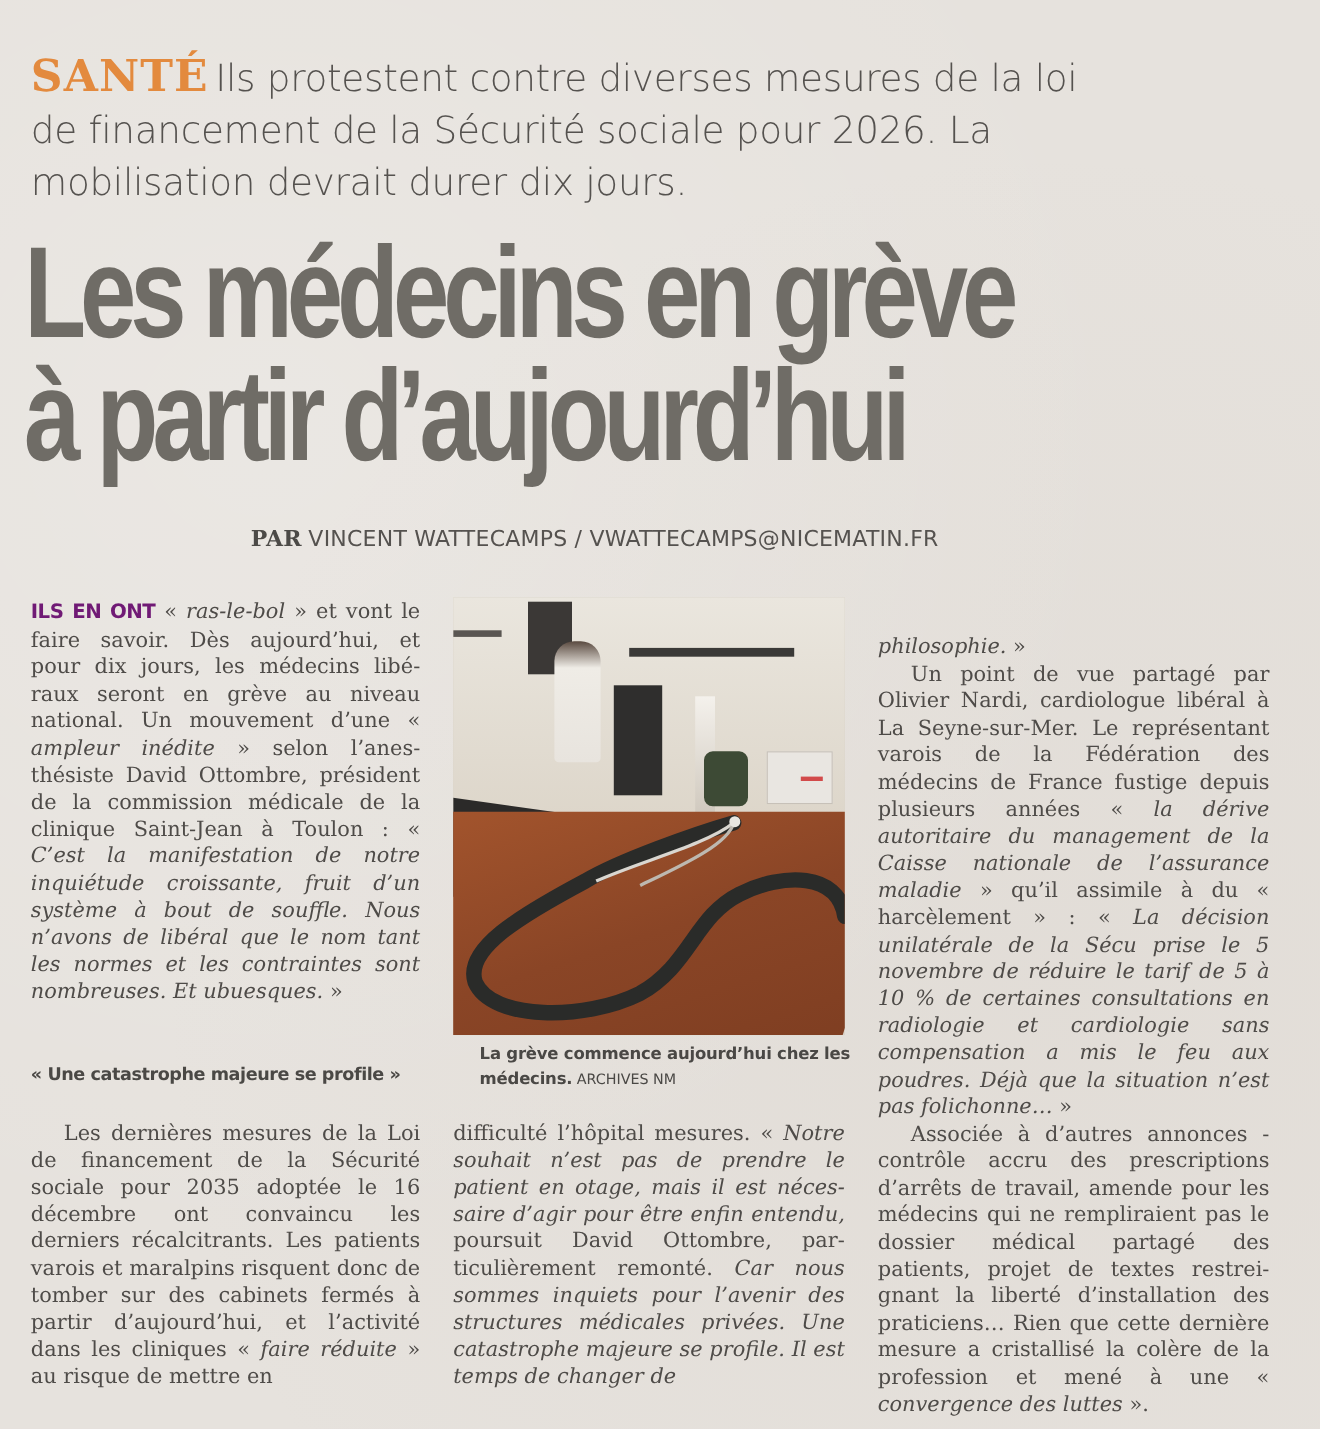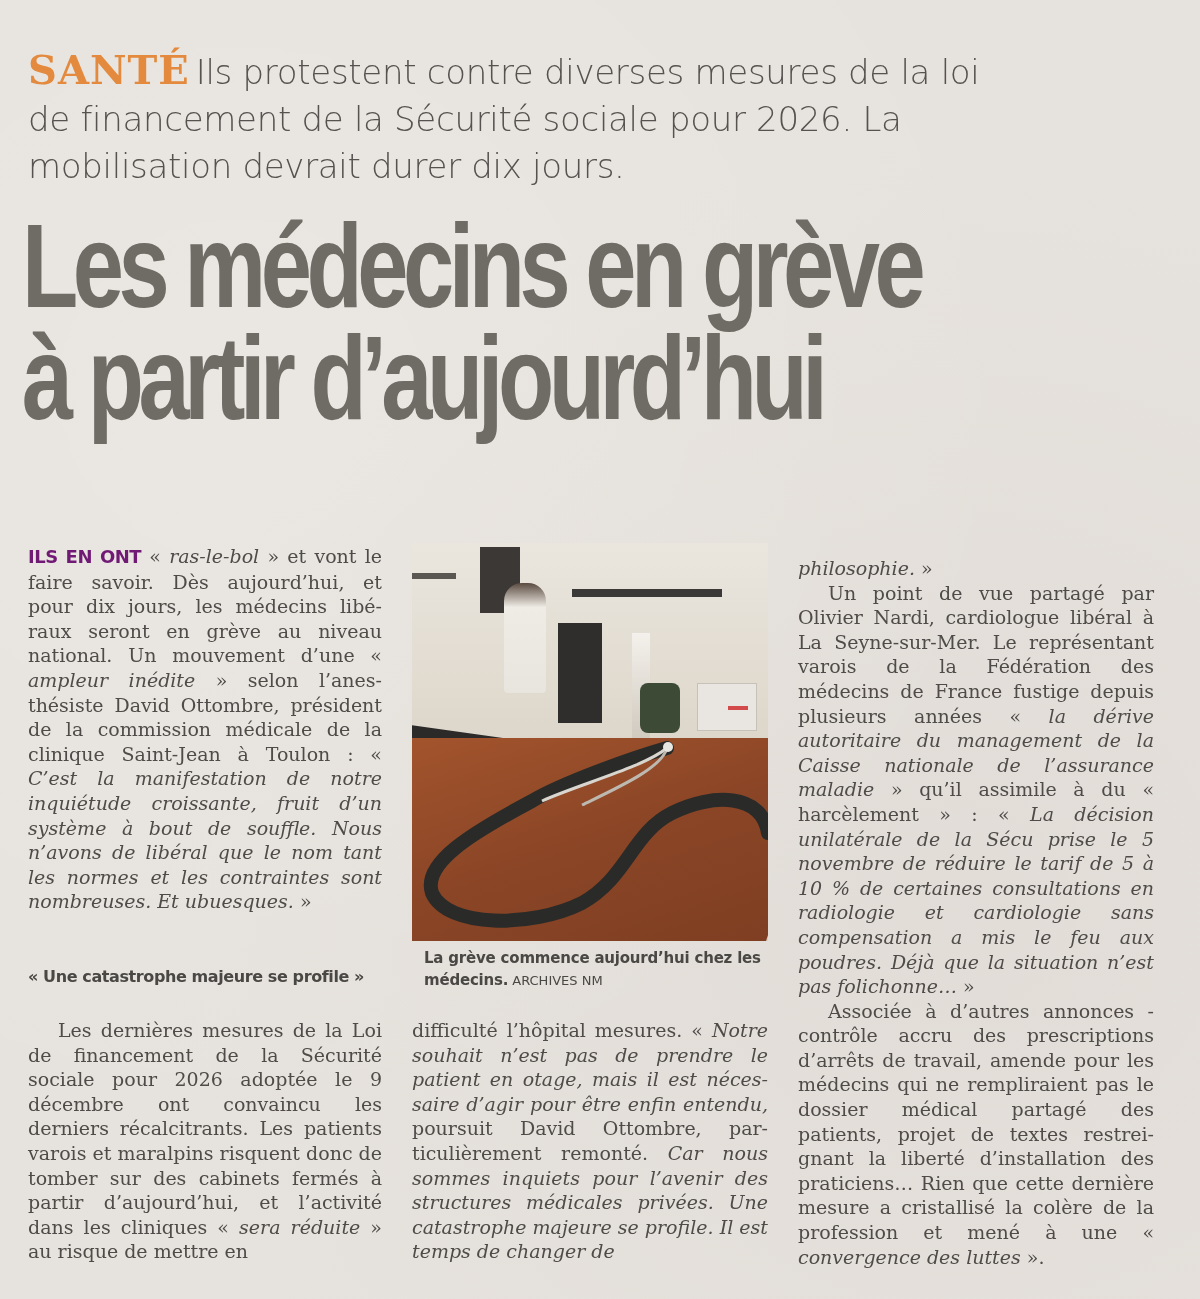--- a/index.html
+++ b/index.html
@@ -63,21 +63,21 @@
       position: absolute;
       font-family: "DejaVu Serif", serif;
       font-size: 19px; line-height: 24.6px;
       color: #4e4b48;
       text-align: justify;
       hyphens: manual;
     }
     .col1 { left: 28px; top: 544px; width: 354px; }
     .col1b { left: 28px; top: 1018px; width: 354px; }
     .col2b { left: 412px; top: 1018px; width: 356px; }
-    .col3 { left: 798px; top: 556px; width: 356px; }
+    .col3 { left: 798px; top: 576px; width: 356px; }
     .col p { margin: 0; }
     .indent { text-indent: 30px; }
     .lead {
       font-family: "DejaVu Sans", sans-serif;
       font-weight: bold; font-size: 18px;
       color: #701a75; letter-spacing: -0.5px;
     }
     em { font-style: italic; }
 
     .subhead {
@@ -106,50 +106,53 @@
     .photo .chair { position: absolute; left: 0; top: 190px; width: 110px; height: 90px; background: #2b2a29; transform: skewY(8deg); }
     .photo .desk {
       position: absolute; left: -40px; top: 195px; width: 460px; height: 240px;
       background: linear-gradient(160deg, #a4552d 0%, #8a4526 50%, #7d3d21 100%);
       transform: skewX(-18deg);
       transform-origin: left top;
     }
     .photo svg { position: absolute; left: 0; top: 0; }
 
     .caption {
-      position: absolute; left: 424px; top: 947px; width: 356px;
+      position: absolute; left: 436px; top: 947px; width: 356px;
       font-family: "DejaVu Sans", sans-serif;
       font-weight: bold; font-size: 15px; line-height: 22px;
       color: #4a4845; letter-spacing: -0.2px;
     }
     .caption .credit { font-weight: normal; font-size: 13px; letter-spacing: 0; margin-left: 4px; }
   </style>
 </head>
 <body>
 
 <div class="page">
 
   <div class="kicker">
     <span class="rubric">SANTÉ</span><span>Ils protestent contre diverses mesures de la loi de financement de la Sécurité sociale pour 2026. La mobilisation devrait durer dix jours.</span>
   </div>
 
   <div class="headline">
     <div>Les médecins en grève</div>
     <div>à partir d’aujourd’hui</div>
   </div>
 
+  <div class="byline">
+    <span class="par">PAR</span><span>VINCENT WATTECAMPS / VWATTECAMPS@NICEMATIN.FR</span>
+  </div>
 
   <div class="col col1">
     <p><span class="lead">ILS EN ONT</span><span> « </span><em>ras-le-bol</em><span> » et vont le faire savoir. Dès aujourd’hui, et pour dix jours, les médecins libé­raux seront en grève au niveau national. Un mouvement d’une « </span><em>ampleur inédite</em><span> » selon l’anes­thésiste David Ottombre, prési­dent de la commission médicale de la clinique Saint-Jean à Tou­lon : « </span><em>C’est la manifestation de notre inquiétude croissante, fruit d’un système à bout de souffle. Nous n’avons de libéral que le nom tant les normes et les con­traintes sont nombreuses. Et ubuesques.</em><span> »</span></p>
   </div>
 
   <div class="subhead">« Une catastrophe majeure se profile »</div>
 
   <div class="col col1b">
-    <p class="indent"><span>Les dernières mesures de la Loi de financement de la Sécurité sociale pour 2026 adoptée le 9 décembre ont convaincu les derniers récalcitrants. Les patients varois et maralpins risquent donc de tomber sur des cabinets fer­més à partir d’aujourd’hui, et l’acti­vité dans les cliniques « </span><em>sera réduite</em><span> » au risque de mettre en</span></p>
+    <p class="indent"><span>Les dernières mesures de la Loi de financement de la Sécurité sociale pour 2035 adoptée le 16 décembre ont convaincu les derniers récalcitrants. Les patients varois et maralpins risquent donc de tomber sur des cabinets fer­més à partir d’aujourd’hui, et l’acti­vité dans les cliniques « </span><em>faire réduite</em><span> » au risque de mettre en</span></p>
   </div>
 
   <div class="photo">
     <div class="wall"></div>
     <div class="beam"></div>
     <div class="shelf"></div>
     <div class="painting"></div>
     <div class="person"></div>
     <div class="door"></div>
     <div class="lamp"></div>

